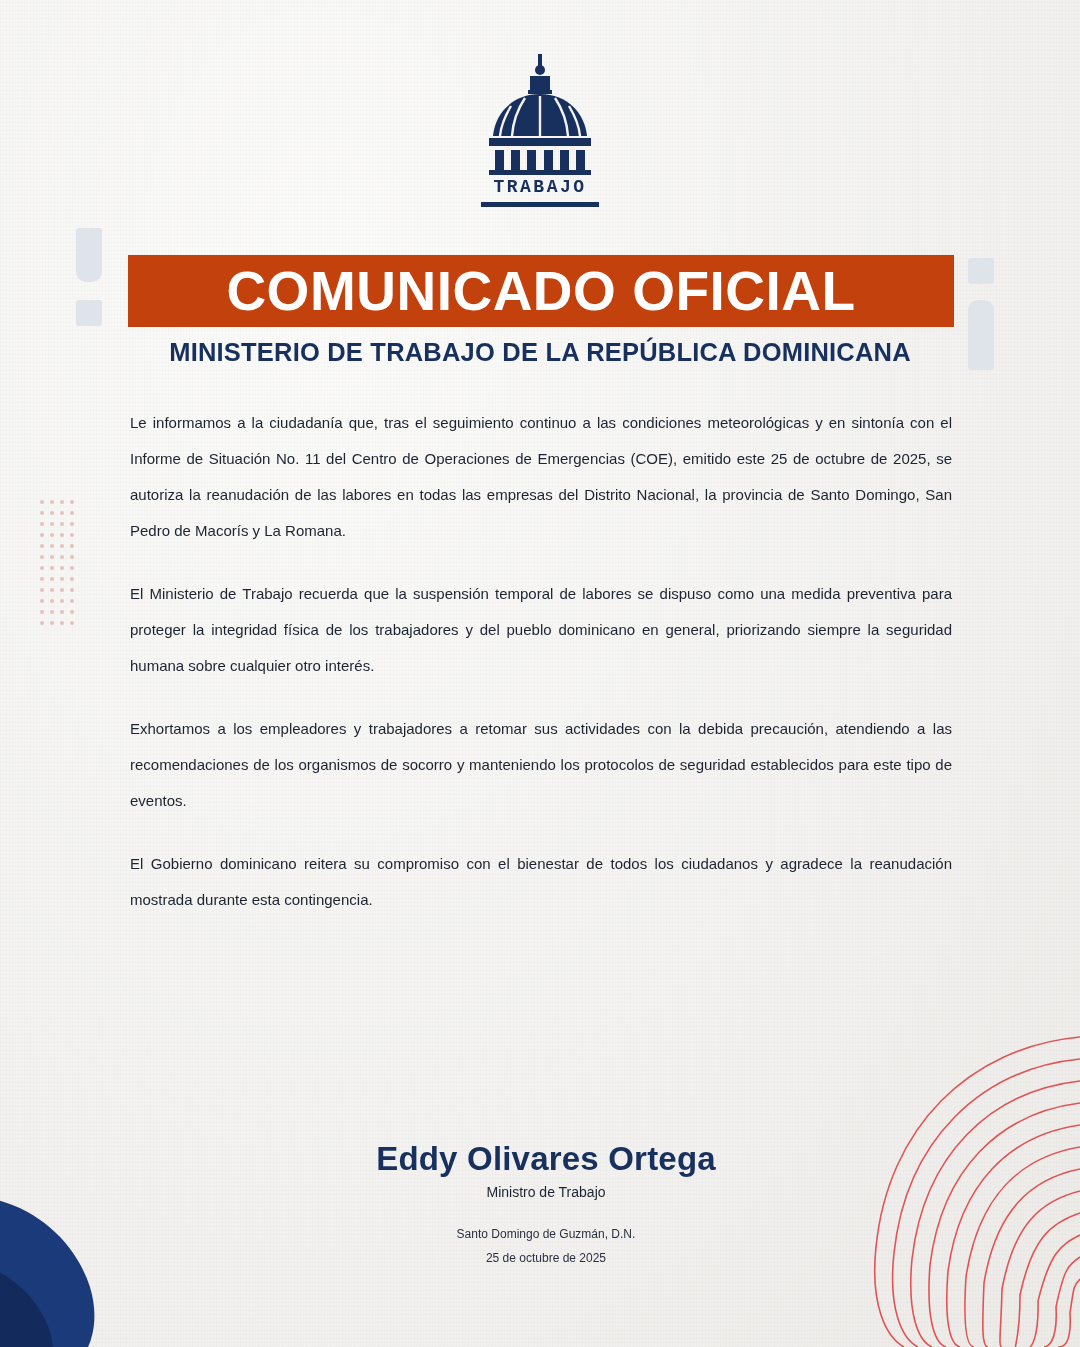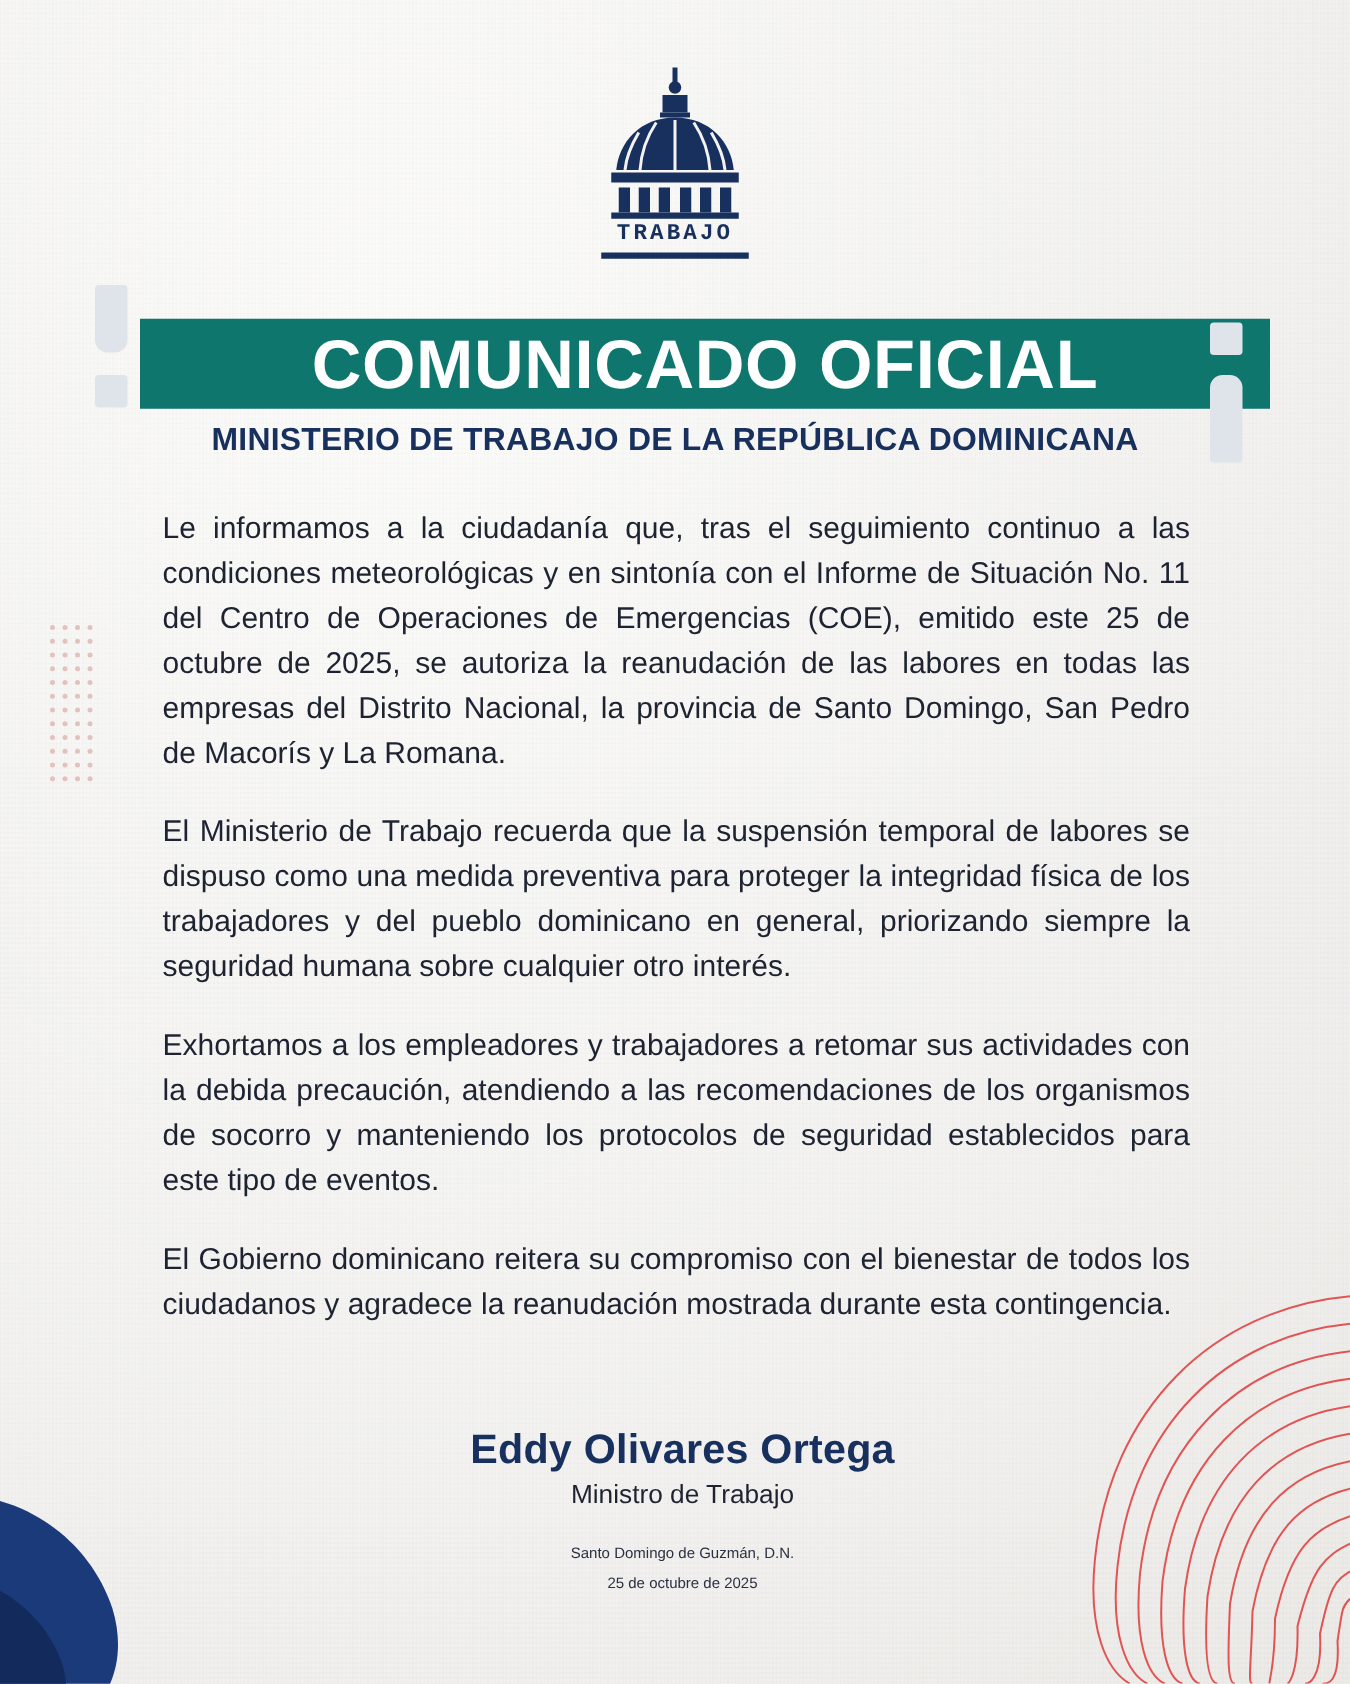--- a/index.html
+++ b/index.html
@@ -79,25 +79,25 @@
     display: flex;
     flex-direction: column;
     gap: 7px;
   }
   .dot-row { display: flex; gap: 6px; }
   .dot { width: 4px; height: 4px; border-radius: 50%; background: #e2c2bd; }
 
   
   .banner {
     position: absolute;
-    left: 112px;
+    left: 128px;
     top: 255px;
-    width: 904px;
+    width: 826px;
     height: 72px;
-    background: #0f766e;
+    background: #c2410c;
     display: flex;
     align-items: center;
     justify-content: center;
   }
   .banner-text {
     color: #ffffff;
     font-size: 55px;
     font-weight: 700;
     letter-spacing: 0.5px;
     font-family: "Liberation Sans", sans-serif;
@@ -114,21 +114,21 @@
     letter-spacing: 0.2px;
   }
 
   
   .body-copy {
     position: absolute;
     left: 130px;
     top: 405px;
     width: 822px;
     color: #1d2330;
-    font-size: 24px;
+    font-size: 15px;
     line-height: 36px;
     text-align: justify;
   }
   .body-copy p { margin: 0 0 27px 0; }
   .body-copy p:last-child { margin-bottom: 0; }
 
   
   .signature {
     position: absolute;
     left: 0; right: 0;
@@ -138,21 +138,21 @@
   }
   .sig-name {
     color: #17305e;
     font-size: 33px;
     font-weight: 700;
     letter-spacing: 0.2px;
   }
   .sig-role {
     margin-top: 6px;
     color: #1d2330;
-    font-size: 21px;
+    font-size: 14px;
   }
   .sig-place {
     margin-top: 22px;
     color: #2a3040;
     font-size: 12px;
     line-height: 24px;
   }
 
   
   .corner-blue {

